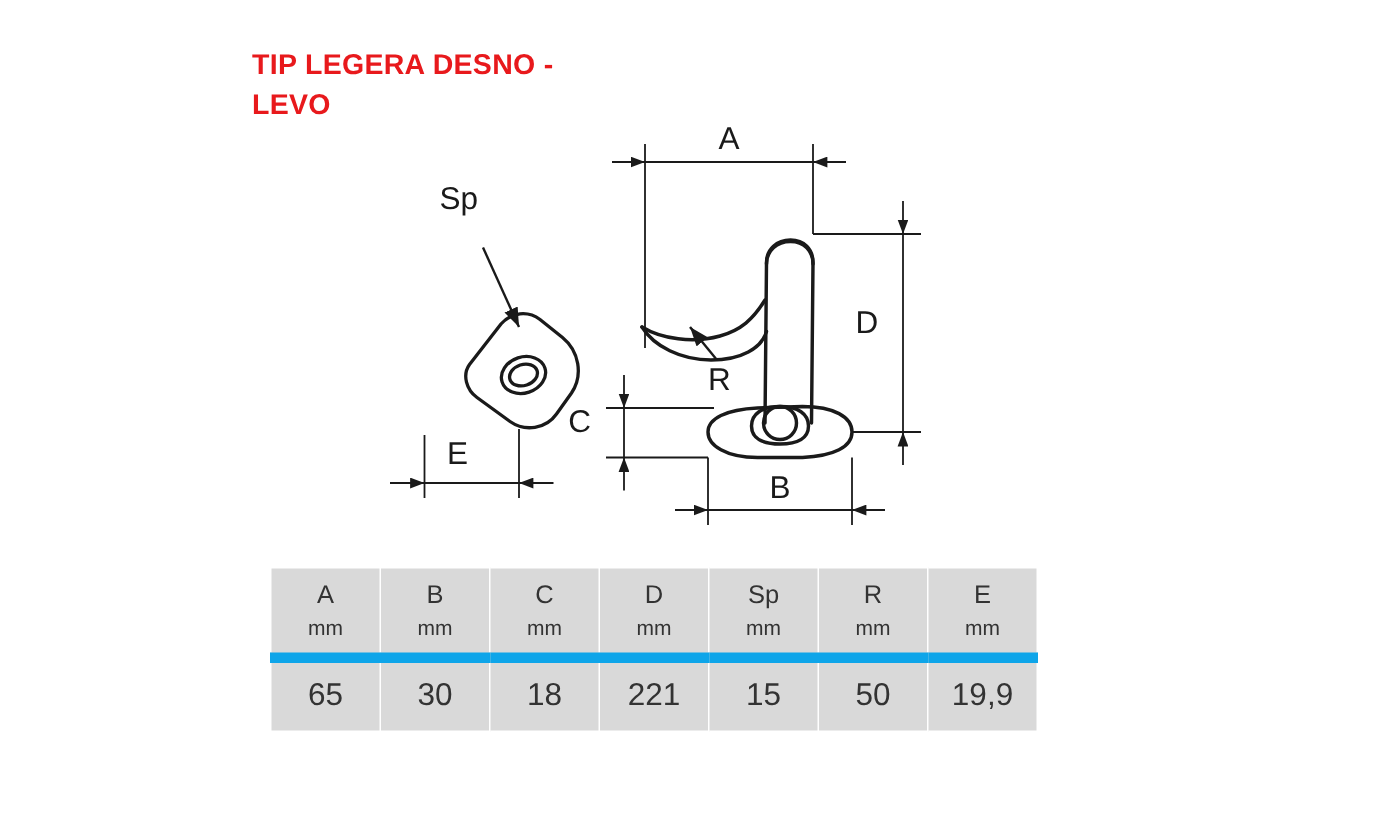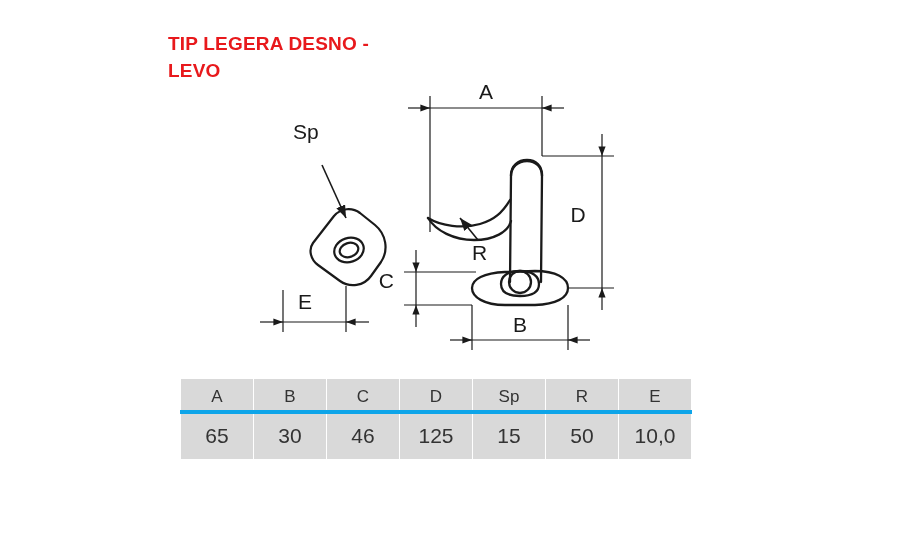--- a/index.html
+++ b/index.html
@@ -71,21 +71,21 @@
     border-bottom: none;
   }
   #spec-table tr.unit td {
     padding: 0 0 9px 0;
     font-size: 14px;
     border-top: none;
   }
   #spec-table tr.vals td {
     padding: 10px 0 11px 0;
     font-size: 21px;
-    border-top: 4px solid #0ea5e9;
+    border-top: 7px solid #0ea5e9;
   }
   .cell-inner { display: block; }
 </style>
 </head>
 <body>
 
 <div id="page">
 
   <div class="title">TIP LEGERA DESNO -
 LEVO</div>
@@ -204,39 +204,62 @@
         <td>
             <span class="cell-inner">Sp</span>
           </td>
         <td>
             <span class="cell-inner">R</span>
           </td>
         <td>
             <span class="cell-inner">E</span>
           </td>
       </tr>
+      <tr class="unit">
+        <td>
+            <span class="cell-inner">mm</span>
+          </td>
+        <td>
+            <span class="cell-inner">mm</span>
+          </td>
+        <td>
+            <span class="cell-inner">mm</span>
+          </td>
+        <td>
+            <span class="cell-inner">mm</span>
+          </td>
+        <td>
+            <span class="cell-inner">mm</span>
+          </td>
+        <td>
+            <span class="cell-inner">mm</span>
+          </td>
+        <td>
+            <span class="cell-inner">mm</span>
+          </td>
+      </tr>
       <tr class="vals">
         <td>
             <span class="cell-inner">65</span>
           </td>
         <td>
             <span class="cell-inner">30</span>
           </td>
         <td>
-            <span class="cell-inner">46</span>
-          </td>
-        <td>
-            <span class="cell-inner">125</span>
+            <span class="cell-inner">18</span>
+          </td>
+        <td>
+            <span class="cell-inner">221</span>
           </td>
         <td>
             <span class="cell-inner">15</span>
           </td>
         <td>
             <span class="cell-inner">50</span>
           </td>
         <td>
-            <span class="cell-inner">10,0</span>
+            <span class="cell-inner">19,9</span>
           </td>
       </tr>
     </tbody>
   </table>
 
 </div>
 
 </body></html>

